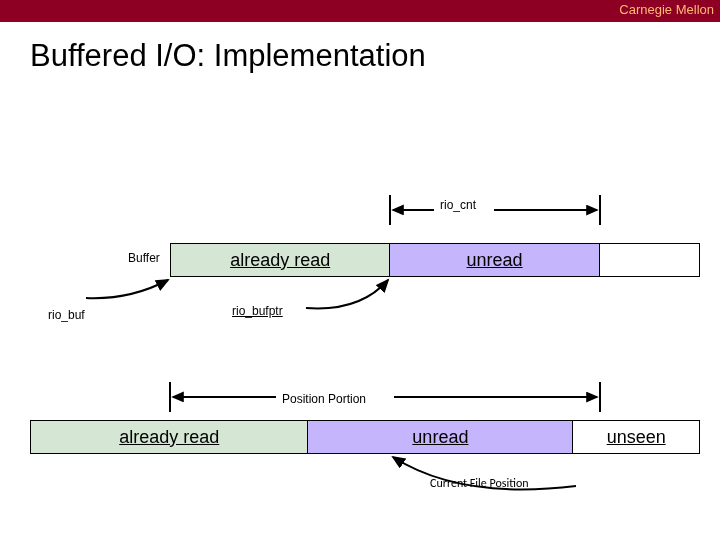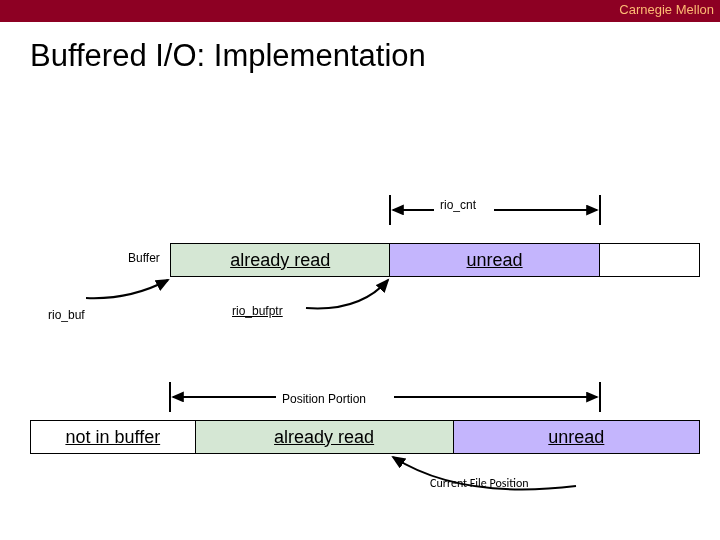--- a/index.html
+++ b/index.html
@@ -86,28 +86,28 @@
   </div>
 </div>
 
 <div class="lbl" style="left:48px; top:296px;margin-top:12px;">rio_buf</div>
 
 <div class="lbl" style="left:232px; top:304px;text-decoration:underline;">rio_bufptr</div>
 
 <div class="lbl" style="left:282px; top:392px;">Position Portion</div>
 
 <div class="portion-row">
-  <div class="cell" style="flex:140">
-    <span class="seg-label">not in buffer</span>
-  </div>
   <div class="cell green-fill" style="flex:220">
     <span class="seg-label">already read</span>
   </div>
   <div class="cell pink-fill" style="flex:210">
     <span class="seg-label">unread</span>
+  </div>
+  <div class="cell" style="flex:100">
+    <span class="seg-label">unseen</span>
   </div>
 </div>
 
 <div class="lbl" style="left:430px; top:476px; font-family:Calibri,Arial,sans-serif;">Current File Position</div>
 
 <svg class="canvas" width="720" height="540">
   <defs>
     <marker id="arrowhead" markerWidth="8" markerHeight="8" refX="6" refY="3" orient="auto">
       <path d="M0,0 L7,3 L0,6 Z" fill="#000"></path>
     </marker>

